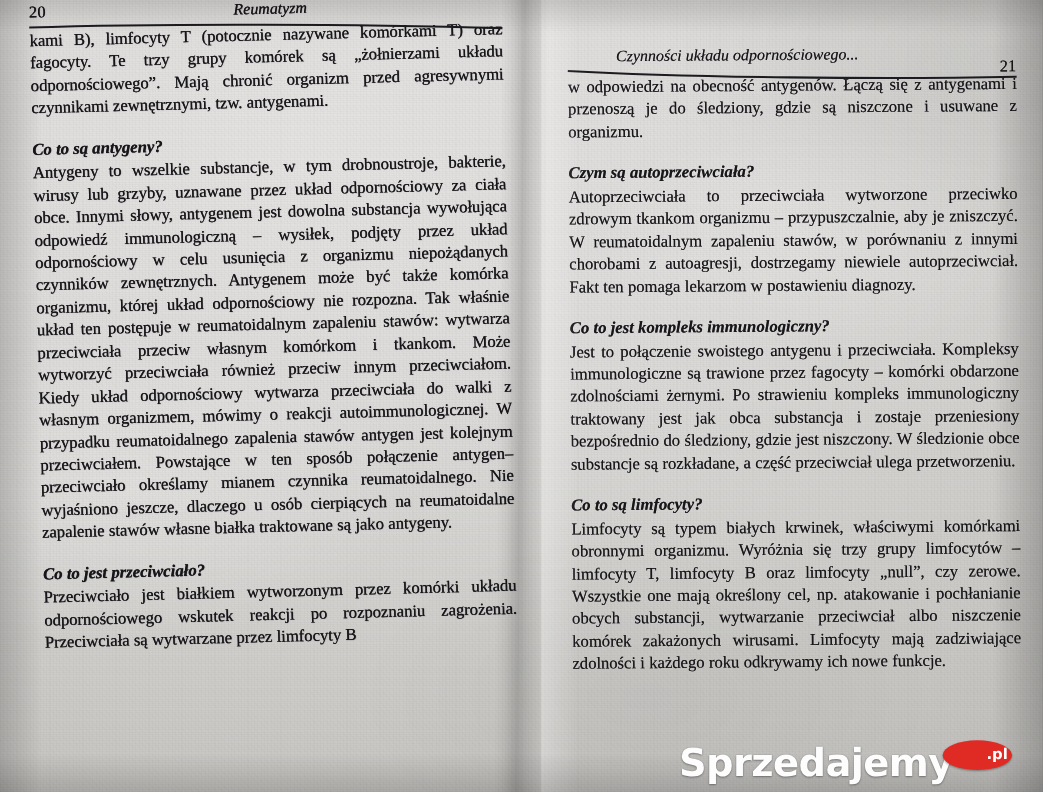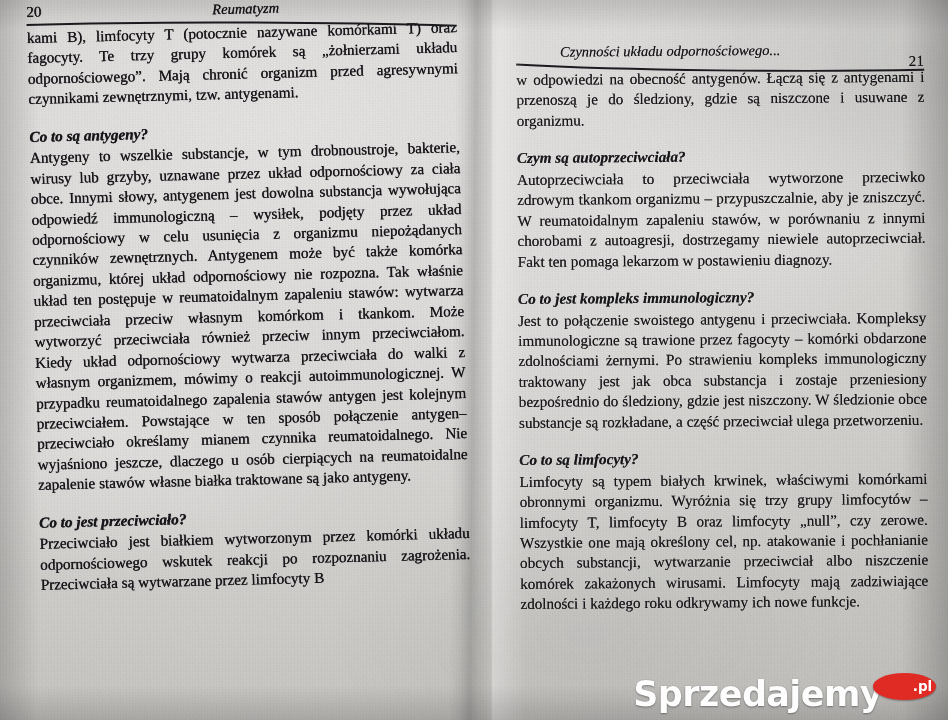--- a/index.html
+++ b/index.html
@@ -169,21 +169,21 @@
     position: absolute;
     right: 0; top: 0; width: 120px; height: 300px;
     pointer-events: none;
     backdrop-filter: blur(0.35px);
     -webkit-backdrop-filter: blur(0.35px);
   }
 
   
   .watermark {
     position: absolute;
-    right: 12px;
+    right: 28px;
     bottom: 8px;
     display: flex;
     align-items: center;
     user-select: none;
     pointer-events: none;
   }
   .wm-text {
     font-family: "DejaVu Sans", "Liberation Sans", sans-serif;
     font-weight: bold;
     font-size: 35px;

